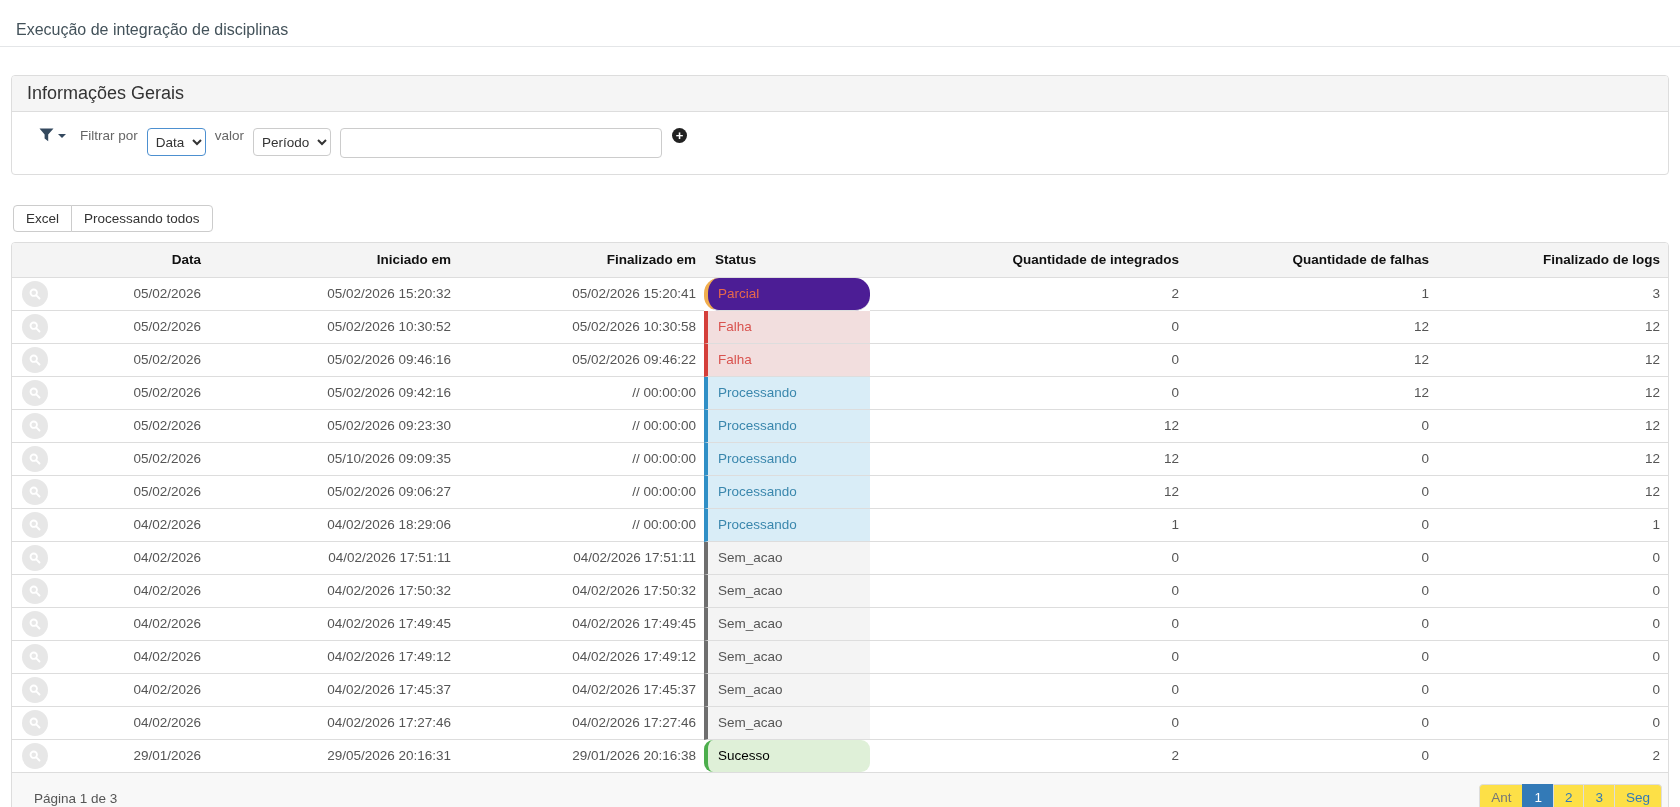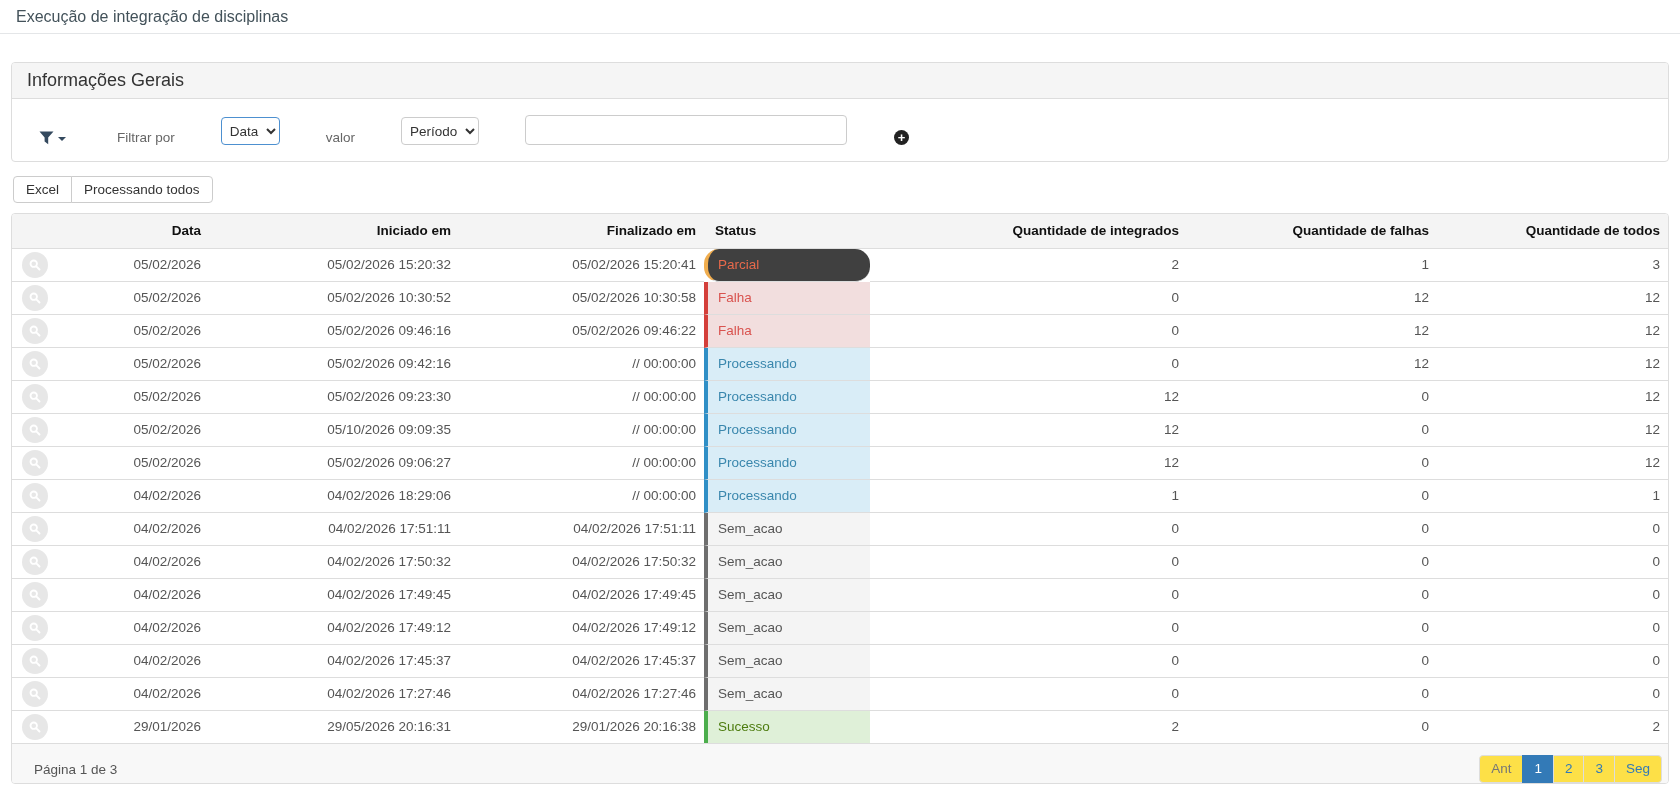--- a/index.html
+++ b/index.html
@@ -4,30 +4,30 @@
 <style>
   * { box-sizing: border-box; }
   html,body { margin:0; padding:0; }
   body {
     font-family: "Liberation Sans", "DejaVu Sans", sans-serif;
     background:#fff; color:#555;
   }
   .page { width:1680px; height:807px; background:#fff; overflow:hidden; }
 
   
-  .titlebar { padding:7px 16px 6px; border-bottom:1px solid #e4e6e8; }
+  .titlebar { padding:20px 16px 6px; border-bottom:1px solid #e4e6e8; }
   .titlebar h1 { margin:0; font-size:16px; font-weight:400; color:#43525a; line-height:20px; }
 
   
   .panel { margin:28px 11px 0; border:1px solid #ddd; border-radius:4px; background:#fff; }
   .panel-heading {
     background:#f5f5f5; border-bottom:1px solid #ddd; padding:8px 15px;
     font-size:18px; color:#333; line-height:19px; border-radius:3px 3px 0 0;
   }
-  .panel-body { padding:16px 15px; display:flex; align-items:flex-end;gap:37px; }
+  .panel-body { padding:16px 15px; display:flex; align-items:flex-start; }
 
   
   .filter-trigger { display:inline-flex; align-items:center; margin:0 14px 0 12px; cursor:pointer; }
   .caret-down { width:0; height:0; border-left:4px solid transparent; border-right:4px solid transparent; border-top:4px solid #34495e; margin-left:4px; margin-top:2px; }
   .filter-label { font-size:13.5px; color:#666; margin-right:9px; }
   select.ctl {
     font-size:13.5px; color:#333; background:#fff; border:1px solid #ccc;
     border-radius:4px; height:28px; padding:2px 4px; margin-right:9px;
     font-family:inherit;
   }
@@ -37,21 +37,21 @@
     padding:4px 10px; font-size:13.5px; margin-right:10px; font-family:inherit; color:#555;
   }
   .add-btn {
     width:15px; height:15px; border-radius:50%; background:#222; color:#fff;
     display:inline-flex; align-items:center; justify-content:center;
     font-size:13px; font-weight:bold; line-height:1; cursor:pointer; padding-bottom:1px;
   }
 
   
   .btn-toolbar { margin:14px 13px 0; }
-  .btn-group { display:inline-flex; }
+  .btn-group { display:inline-flex;margin-top:16px; }
   .btn {
     background:#fff; border:1px solid #ccc; color:#333; font-size:13.5px;
     padding:4px 12px; line-height:17px; cursor:pointer; font-family:inherit;
   }
   .btn:first-child { border-radius:4px 0 0 4px; }
   .btn + .btn { margin-left:-1px; border-radius:0 4px 4px 0; }
 
   
   .grid-panel { margin:10px 11px 0; }
   table.grid { width:100%; border-collapse:separate; border-spacing:0; table-layout:fixed; font-size:13.5px; }
@@ -150,35 +150,35 @@
       </colgroup>
       <thead>
         <tr>
           <th></th>
           <th>Data</th>
           <th>Iniciado em</th>
           <th>Finalizado em</th>
           <th class="left">Status</th>
           <th>Quantidade de integrados</th>
           <th>Quantidade de falhas</th>
-          <th>Quantidade de todos</th>
+          <th>Finalizado de logs</th>
         </tr>
       </thead>
       <tbody>
           <tr>
             <td class="cell-icon"><span class="lens-btn">
                 <svg width="14" height="14" viewBox="0 0 20 20">
                   <circle cx="8.2" cy="8.2" r="4.6" fill="none" stroke="#fff" stroke-width="2.6"></circle>
                   <line x1="11.9" y1="11.9" x2="16.4" y2="16.4" stroke="#fff" stroke-width="2.8" stroke-linecap="round"></line>
                 </svg>
               </span></td>
             <td class="cell-date">05/02/2026</td>
             <td class="cell-date">05/02/2026 15:20:32</td>
             <td class="cell-date">05/02/2026 15:20:41</td>
-            <td class="cell-status" style="background: #404040; border-left-color: rgb(240, 173, 78); color: rgb(232, 105, 75); border-radius: 15px;">Parcial</td>
+            <td class="cell-status" style="background: #4c1d95; border-left-color: rgb(240, 173, 78); color: rgb(232, 105, 75); border-radius: 15px;">Parcial</td>
             <td class="cell-num">2</td>
             <td class="cell-num">1</td>
             <td class="cell-num">3</td>
           </tr>
           <tr>
             <td class="cell-icon"><span class="lens-btn">
                 <svg width="14" height="14" viewBox="0 0 20 20">
                   <circle cx="8.2" cy="8.2" r="4.6" fill="none" stroke="#fff" stroke-width="2.6"></circle>
                   <line x1="11.9" y1="11.9" x2="16.4" y2="16.4" stroke="#fff" stroke-width="2.8" stroke-linecap="round"></line>
                 </svg>
@@ -374,21 +374,21 @@
           <tr>
             <td class="cell-icon"><span class="lens-btn">
                 <svg width="14" height="14" viewBox="0 0 20 20">
                   <circle cx="8.2" cy="8.2" r="4.6" fill="none" stroke="#fff" stroke-width="2.6"></circle>
                   <line x1="11.9" y1="11.9" x2="16.4" y2="16.4" stroke="#fff" stroke-width="2.8" stroke-linecap="round"></line>
                 </svg>
               </span></td>
             <td class="cell-date">29/01/2026</td>
             <td class="cell-date">29/05/2026 20:16:31</td>
             <td class="cell-date">29/01/2026 20:16:38</td>
-            <td class="cell-status" style="background: rgb(223, 240, 216); border-left-color: rgb(76, 174, 76); color: #4d7c0f;">Sucesso</td>
+            <td class="cell-status" style="background: rgb(223, 240, 216); border-left-color: rgb(76, 174, 76); color: #000000; border-radius: 9px;">Sucesso</td>
             <td class="cell-num">2</td>
             <td class="cell-num">0</td>
             <td class="cell-num">2</td>
           </tr>
         </tbody>
     </table>
     <div class="grid-footer">
       <span class="page-info">Página 1 de 3</span>
       <ul class="pagination">
           <li class=" disabled">

